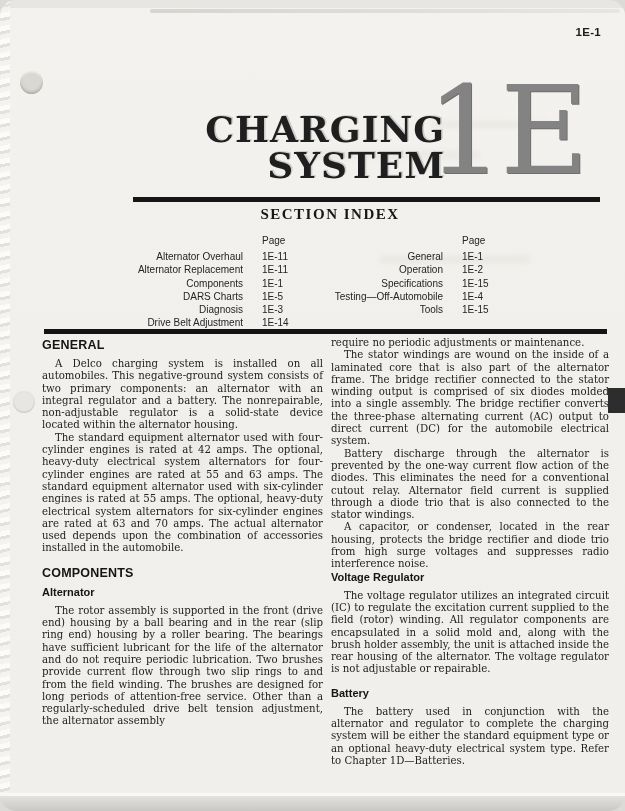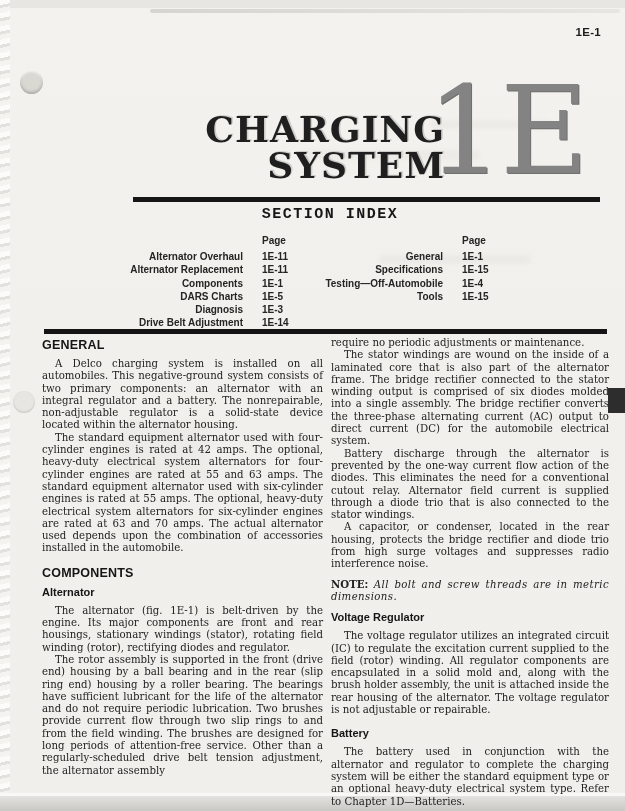--- a/index.html
+++ b/index.html
@@ -1,17 +1,17 @@
 <!DOCTYPE html>
 <html><head>
 <meta charset="utf-8">
 <style>
   html,body{margin:0;padding:0;}
   body{width:625px;height:811px;background:#dcdbd7;font-family:"DejaVu Serif",serif;}
-  #scan{position:relative;width:625px;height:811px;overflow:hidden;background:#e7e6e2;}
+  #scan{position:relative;width:625px;height:811px;overflow:hidden;background:#e7e6e2;border-radius:16px;}
   #paper{position:absolute;left:6px;top:8px;right:0;height:788px;
          background:linear-gradient(180deg,#f3f2ee 0%,#f1f0ec 40%,#f0efeb 100%);}
   .deckle{position:absolute;left:0;top:0;bottom:14px;width:10px;
           background:repeating-linear-gradient(168deg,#fbfbfa 0 5px,#e2e1dd 5px 8px,#f4f3f0 8px 13px);}
   .top-streak{position:absolute;left:150px;top:9px;width:470px;height:4px;
               background:linear-gradient(90deg,rgba(160,158,152,.35),rgba(160,158,152,.15));border-radius:2px;}
   .bottom-band{position:absolute;left:0;bottom:0;width:625px;height:15px;
                background:linear-gradient(180deg,#e3e2de,#c9c8c4);}
   .bottom-edge{position:absolute;left:0;bottom:15px;width:625px;height:3px;background:#f8f8f6;}
 
@@ -29,24 +29,24 @@
   .title-block{position:absolute;top:111px;right:180px;text-align:right;
                font-family:"DejaVu Serif",serif;font-weight:bold;color:#1f1f1f;}
   .title-line{font-size:36px;line-height:36px;letter-spacing:1px;
               text-shadow:1.5px -1px 0 rgba(140,140,140,.35);}
   .chapter-code{position:absolute;top:70px;right:40px;font-family:"DejaVu Serif",serif;
                 font-weight:normal;font-size:122px;line-height:1;letter-spacing:-4px;color:#838383;
                 text-shadow:1px 1px 0 #6f6f6f;}
   .title-rule{position:absolute;left:133px;top:197px;width:467px;height:5px;background:#161616;}
 
   .section-index-title{position:absolute;left:130px;top:206px;width:400px;text-align:center;
-                       font-family:Liberation Mono, monospace;font-weight:bold;font-size:15px;
+                       font-family:Liberation Serif, serif;font-weight:bold;font-size:15px;
                        letter-spacing:1.5px;color:#171717;}
 
-  .idx{position:absolute;font-family:"Liberation Sans",sans-serif;font-weight:bold;
+  .idx{position:absolute;font-family:"Liberation Sans",sans-serif;font-weight:normal;
        font-size:10px;color:#242424;}
   .idx-row{display:flex;align-items:baseline;line-height:13.2px;}
   .idx-label{text-align:right;}
   .idx-page{text-align:left;padding-left:19px;}
   .idx-left{left:42px;top:234px;width:250px;}
   .idx-left .idx-label{width:201px;}
   .idx-right{left:250px;top:234px;width:250px;}
   .idx-right .idx-label{width:193px;}
   .idx-header{margin-bottom:3px;}
 
@@ -133,20 +133,24 @@
   <div class="idx idx-right">
     <div class="idx-row idx-header">
       <span class="idx-label"></span>
       <span class="idx-page">Page</span>
     </div>
     <div class="idx-row">
       <span class="idx-label">General</span>
       <span class="idx-page">1E-1</span>
     </div>
     <div class="idx-row">
+      <span class="idx-label">Operation</span>
+      <span class="idx-page">1E-2</span>
+    </div>
+    <div class="idx-row">
       <span class="idx-label">Specifications</span>
       <span class="idx-page">1E-15</span>
     </div>
     <div class="idx-row">
       <span class="idx-label">Testing—Off-Automobile</span>
       <span class="idx-page">1E-4</span>
     </div>
     <div class="idx-row">
       <span class="idx-label">Tools</span>
       <span class="idx-page">1E-15</span>
@@ -154,30 +158,28 @@
   </div>
 
   <div class="index-rule"></div>
 
   <div class="col col-left">
     <h2 class="h-main">GENERAL</h2>
     <p class="bodyp indent">A Delco charging system is installed on all automobiles. This negative-ground system consists of two primary components: an alternator with an integral regulator and a battery. The nonrepairable, non-adjustable regulator is a solid-state device located within the alternator housing.</p>
     <p class="bodyp indent">The standard equipment alternator used with four-cylinder engines is rated at 42 amps. The optional, heavy-duty electrical system alternators for four-cylinder engines are rated at 55 and 63 amps. The standard equipment alternator used with six-cylinder engines is rated at 55 amps. The optional, heavy-duty electrical system alternators for six-cylinder engines are rated at 63 and 70 amps. The actual alternator used depends upon the combination of accessories installed in the automobile.</p>
     <h2 class="h-main h-gap">COMPONENTS</h2>
     <h3 class="h-sub">Alternator</h3>
-    <p class="bodyp indent">The alternator (fig. 1E-1) is belt-driven by the engine. Its major components are front and rear housings, stationary windings (stator), rotating field winding (rotor), rectifying diodes and regulator.</p>
     <p class="bodyp indent">The rotor assembly is supported in the front (drive end) housing by a ball bearing and in the rear (slip ring end) housing by a roller bearing. The bearings have sufficient lubricant for the life of the alternator and do not require periodic lubrication. Two brushes provide current flow through two slip rings to and from the field winding. The brushes are designed for long periods of attention-free service. Other than a regularly-scheduled drive belt tension adjustment, the alternator assembly</p>
   </div>
 
   <div class="col col-right">
     <p class="bodyp">require no periodic adjustments or maintenance.</p>
     <p class="bodyp indent">The stator windings are wound on the inside of a laminated core that is also part of the alternator frame. The bridge rectifier connected to the stator winding output is comprised of six diodes molded into a single assembly. The bridge rectifier converts the three-phase alternating current (AC) output to direct current (DC) for the automobile electrical system.</p>
     <p class="bodyp indent">Battery discharge through the alternator is prevented by the one-way current flow action of the diodes. This eliminates the need for a conventional cutout relay. Alternator field current is supplied through a diode trio that is also connected to the stator windings.</p>
     <p class="bodyp indent">A capacitor, or condenser, located in the rear housing, protects the bridge rectifier and diode trio from high surge voltages and suppresses radio interference noise.</p>
-    <p class="bodyp note"><span class="note-label">NOTE:</span><span class="note-text"> All bolt and screw threads are in metric dimensions.</span></p>
     <h3 class="h-sub">Voltage Regulator</h3>
     <p class="bodyp indent">The voltage regulator utilizes an integrated circuit (IC) to regulate the excitation current supplied to the field (rotor) winding. All regulator components are encapsulated in a solid mold and, along with the brush holder assembly, the unit is attached inside the rear housing of the alternator. The voltage regulator is not adjustable or repairable.</p>
     <h3 class="h-sub h-gap">Battery</h3>
     <p class="bodyp indent">The battery used in conjunction with the alternator and regulator to complete the charging system will be either the standard equipment type or an optional heavy-duty electrical system type. Refer to Chapter 1D—Batteries.</p>
   </div>
 
   <div class="side-tab"></div>
 </div>
 
 </body></html>

